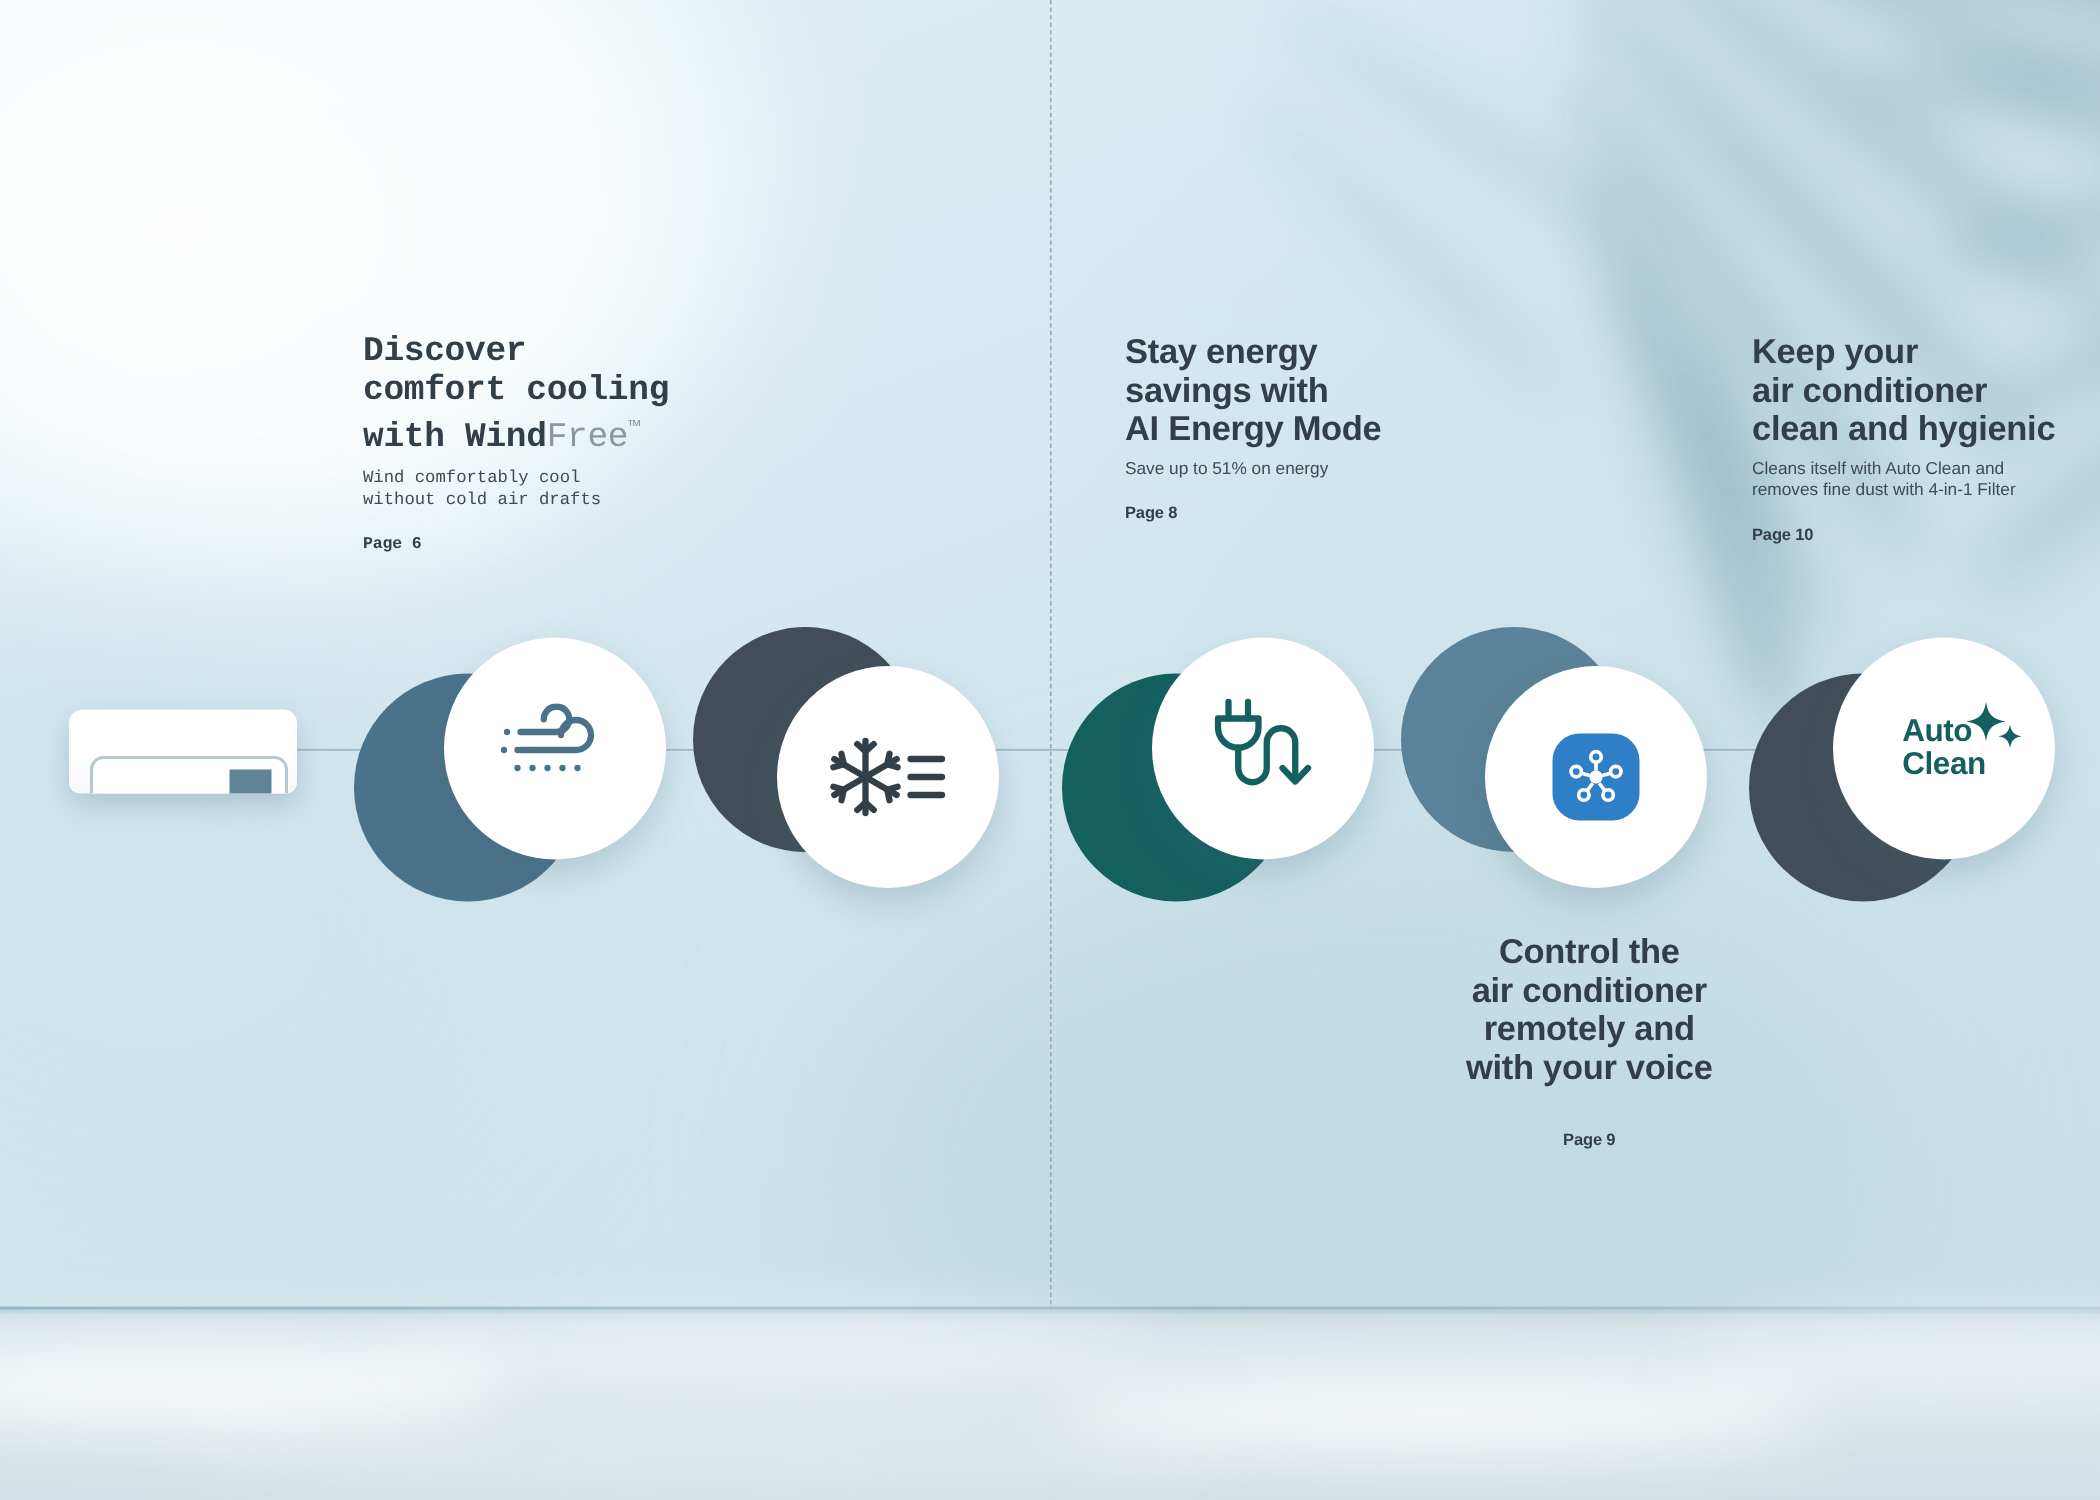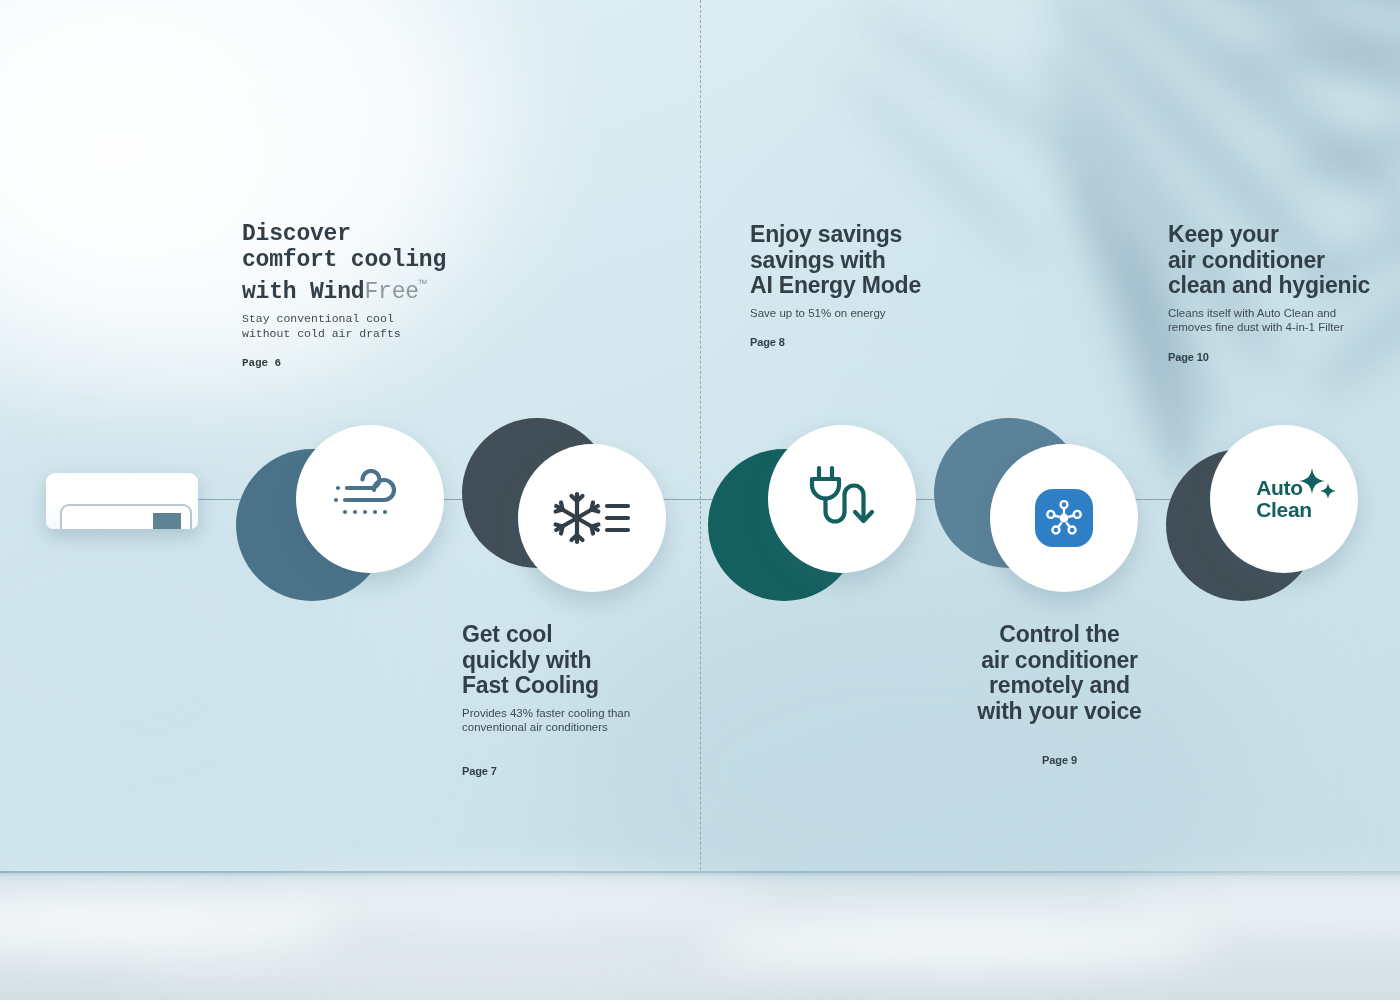--- a/index.html
+++ b/index.html
@@ -276,54 +276,46 @@
             <line x1="14.1" y1="29.2" x2="17.8" y2="24.2"></line>
             <line x1="25.9" y1="29.2" x2="22.2" y2="24.2"></line>
           </g>
         </svg>
       </div>
     </div>
   </div>
 
   <div class="node" style="left:1166px; top:425px;">
     <div class="back-circle" style="left:0; top:24px; width:152px; height:152px; background:#414e57;"></div>
-    <div class="front-circle" style="left:44px; top:0; width:148px; height:148px;align-items:center;">
+    <div class="front-circle" style="left:56px; top:0; width:148px; height:148px;align-items:center;">
       <div class="autoclean">
         <div class="ac-text">
           <div>Auto</div>
           <div>Clean</div>
         </div>
         <svg width="46" height="40" viewBox="0 0 46 40" style="position:absolute; right:-2px; top:-4px;">
           <path d="M18 1 C19.4 9.5 22.5 12.6 31 14 C22.5 15.4 19.4 18.5 18 27 C16.6 18.5 13.5 15.4 5 14 C13.5 12.6 16.6 9.5 18 1 Z" fill="#13605f"></path>
           <path d="M34 16 C34.9 21.1 36.8 23 41.9 23.9 C36.8 24.8 34.9 26.7 34 31.8 C33.1 26.7 31.2 24.8 26.1 23.9 C31.2 23 33.1 21.1 34 16 Z" fill="#13605f"></path>
         </svg>
       </div>
     </div>
   </div>
 
   <div class="block above" style="left:242px; top:222px; width:230px;font-family:Liberation Mono, monospace;">
     <div class="hd"><span>Discover
 comfort cooling
 with Wind</span><span class="tm-light">Free</span><span class="tm">™</span></div>
-    <div class="sub">Stay conventional cool
+    <div class="sub">Wind comfortably cool
 without cold air drafts</div>
     <div class="pg">Page 6</div>
   </div>
 
-  <div class="block below" style="left:462px; top:622px; width:235px;">
-    <div class="hd">Get cool
-quickly with
-Fast Cooling</div>
-    <div class="sub">Provides 43% faster cooling than
-conventional air conditioners</div>
-    <div class="pg">Page 7</div>
-  </div>
 
   <div class="block above" style="left:750px; top:222px; width:240px;">
-    <div class="hd">Enjoy savings
+    <div class="hd">Stay energy
 savings with
 AI Energy Mode</div>
     <div class="sub">Save up to 51% on energy</div>
     <div class="pg">Page 8</div>
   </div>
 
   <div class="block below" style="left:937px; top:622px; width:245px;text-align:center;">
     <div class="hd">Control the
 air conditioner
 remotely and

